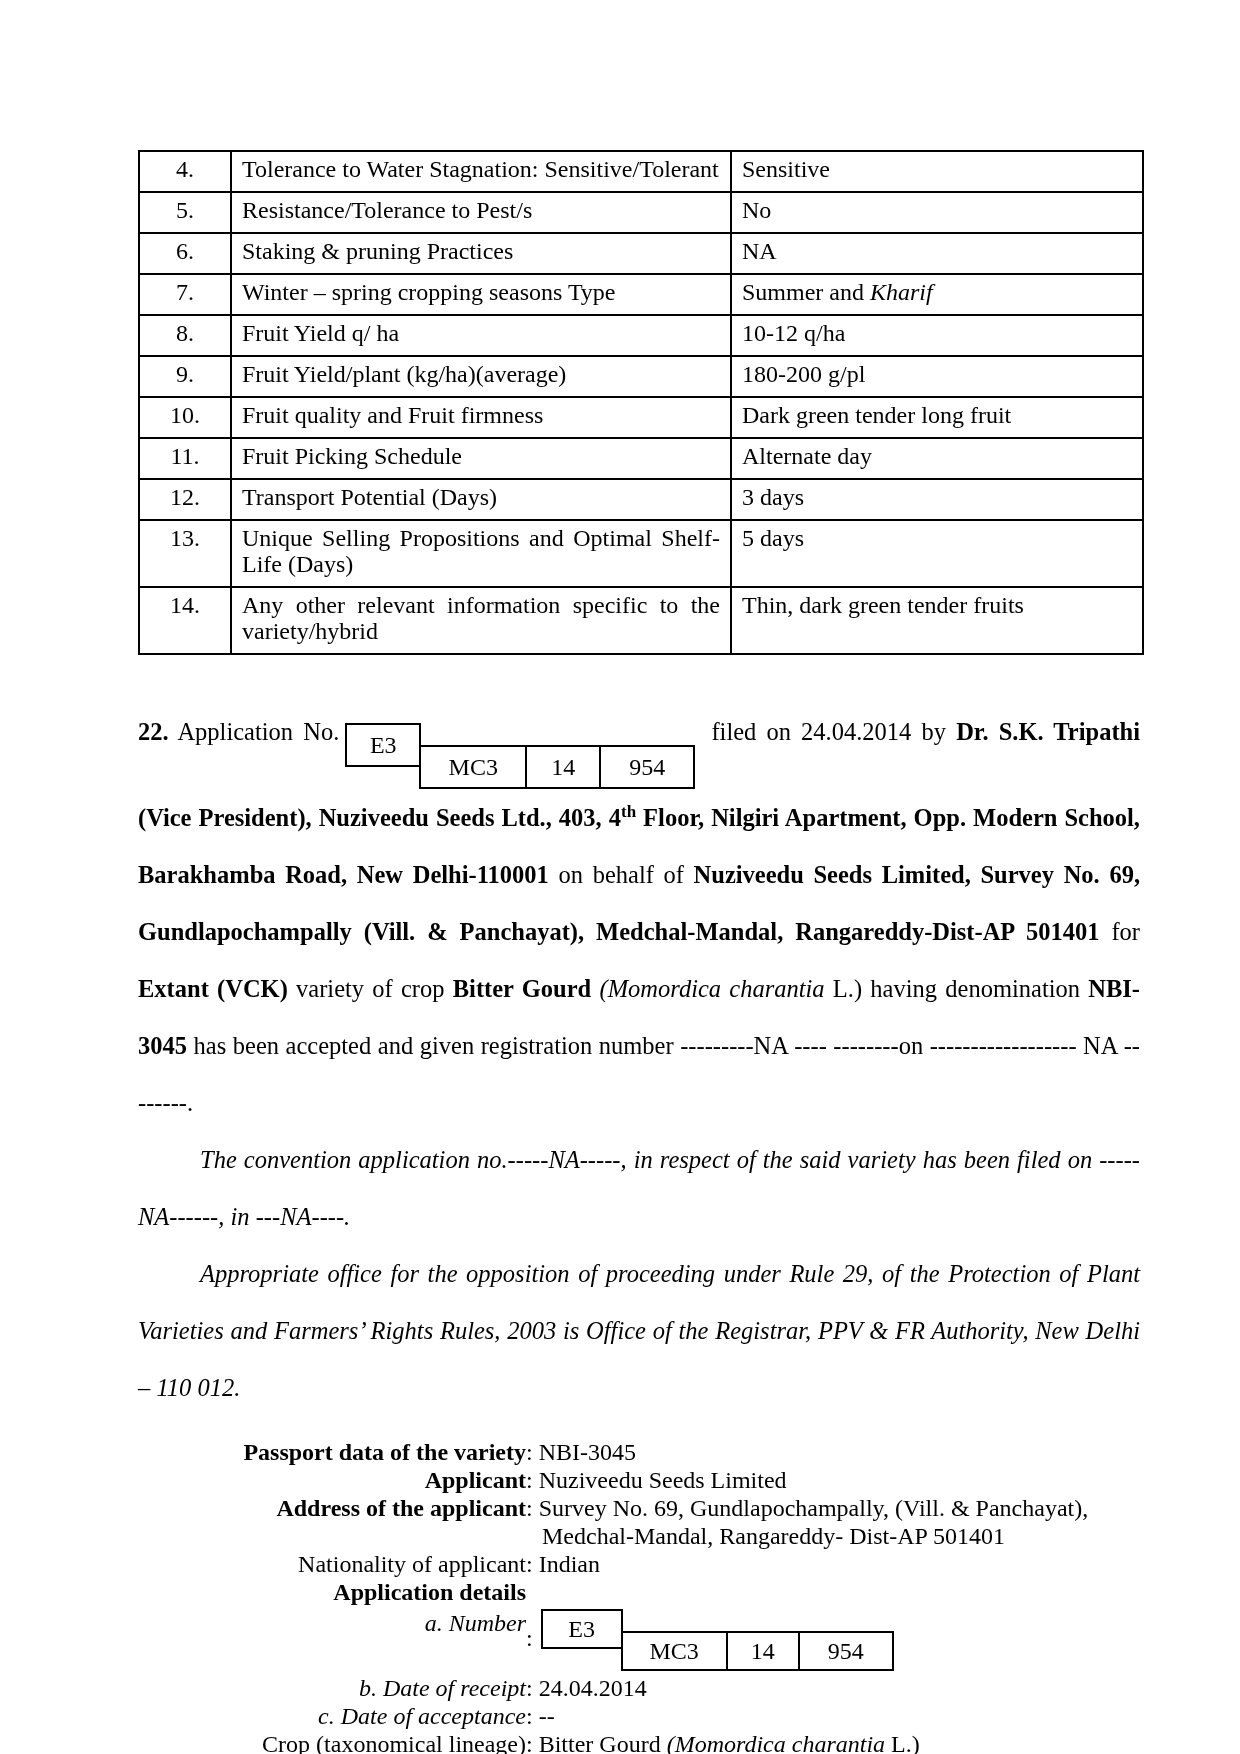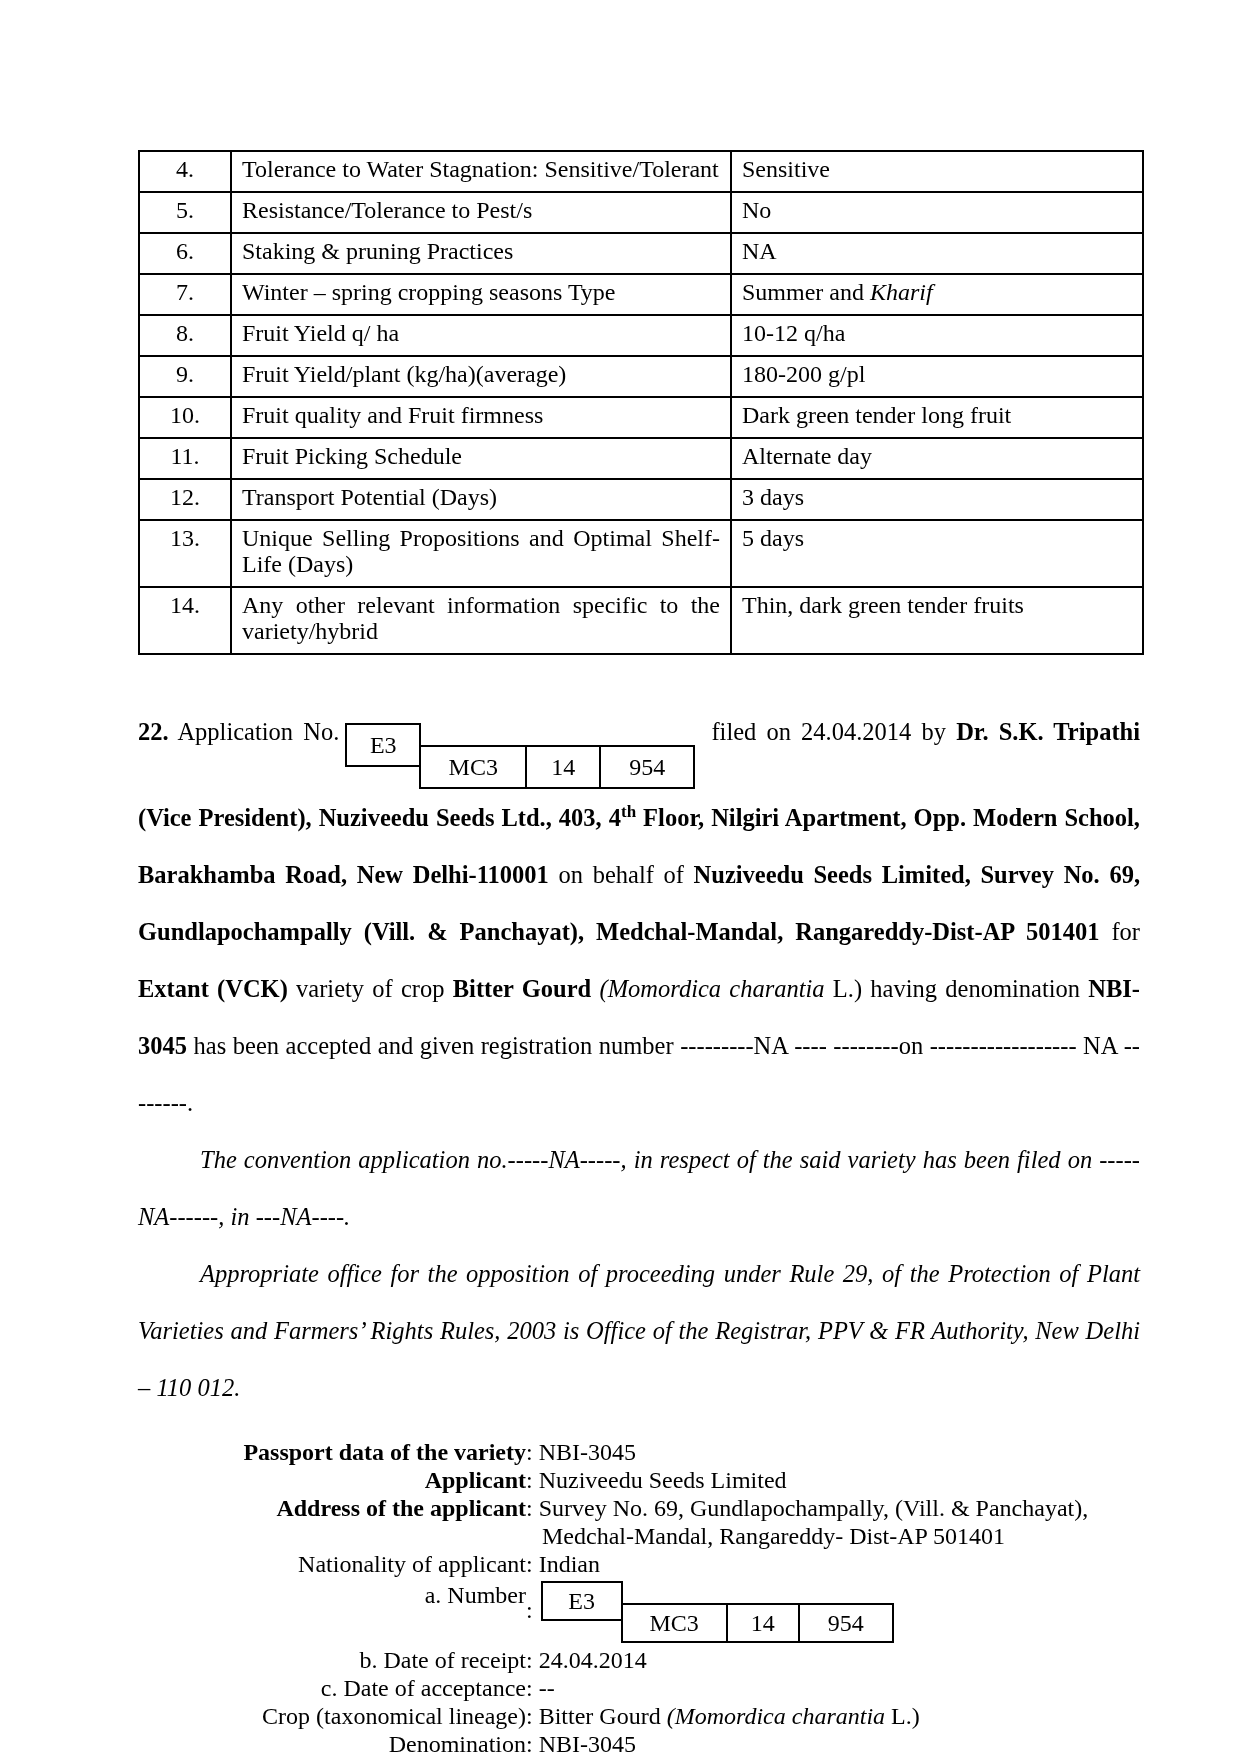--- a/index.html
+++ b/index.html
@@ -60,21 +60,21 @@
   .cw1{width:72px;} .cw2{width:104px;} .cw3{width:72px;} .cw4{width:92px;}
   
   .passport{
     margin-top:22px;
     font-size:24px;
     line-height:28px;
     width:1002px;
   }
   .prow{display:flex;align-items:flex-start;}
   .plabel{width:388px;flex-shrink:0;text-align:right;}
-  .plabel.sub{padding-left:24px;box-sizing:border-box;}
+  .plabel.sub{padding-left:24px;box-sizing:border-box;font-style:italic;}
   .pvalue{flex:1;}
   .addr2{padding-left:16px;}
   .numrow{margin:3px 0;}
   .appbox.small .cell{height:36px;line-height:36px;}
   .appbox.small{vertical-align:middle;margin-left:8px;}
   .sw1{width:78px;} .sw2{width:103px;} .sw3{width:70px;} .sw4{width:92px;}
   
   .pageno{
     margin-top:10px;
     width:1002px;
@@ -168,20 +168,24 @@
       <span class="plabel b">Applicant</span>
       <span class="pvalue">: Nuziveedu Seeds Limited</span>
     </div>
     <div class="prow">
       <span class="plabel b">Address of the applicant</span>
       <span class="pvalue"><span>: Survey No. 69, Gundlapochampally, (Vill. &amp; Panchayat),</span><div class="addr2">Medchal-Mandal, Rangareddy- Dist-AP 501401</div></span>
     </div>
     <div class="prow">
       <span class="plabel">Nationality of applicant</span>
       <span class="pvalue">: Indian</span>
+    </div>
+    <div class="prow">
+      <span class="plabel b">Application details</span>
+      <span class="pvalue"></span>
     </div>
     <div class="prow numrow">
       <span class="plabel sub">a. Number</span>
       <span class="pvalue"><span>:</span><span class="appbox small">
             <span class="cell sw1">E3</span>
             <span class="cell sw2">MC3</span>
             <span class="cell sw3">14</span>
             <span class="cell sw4">954</span>
           </span></span>
     </div>

